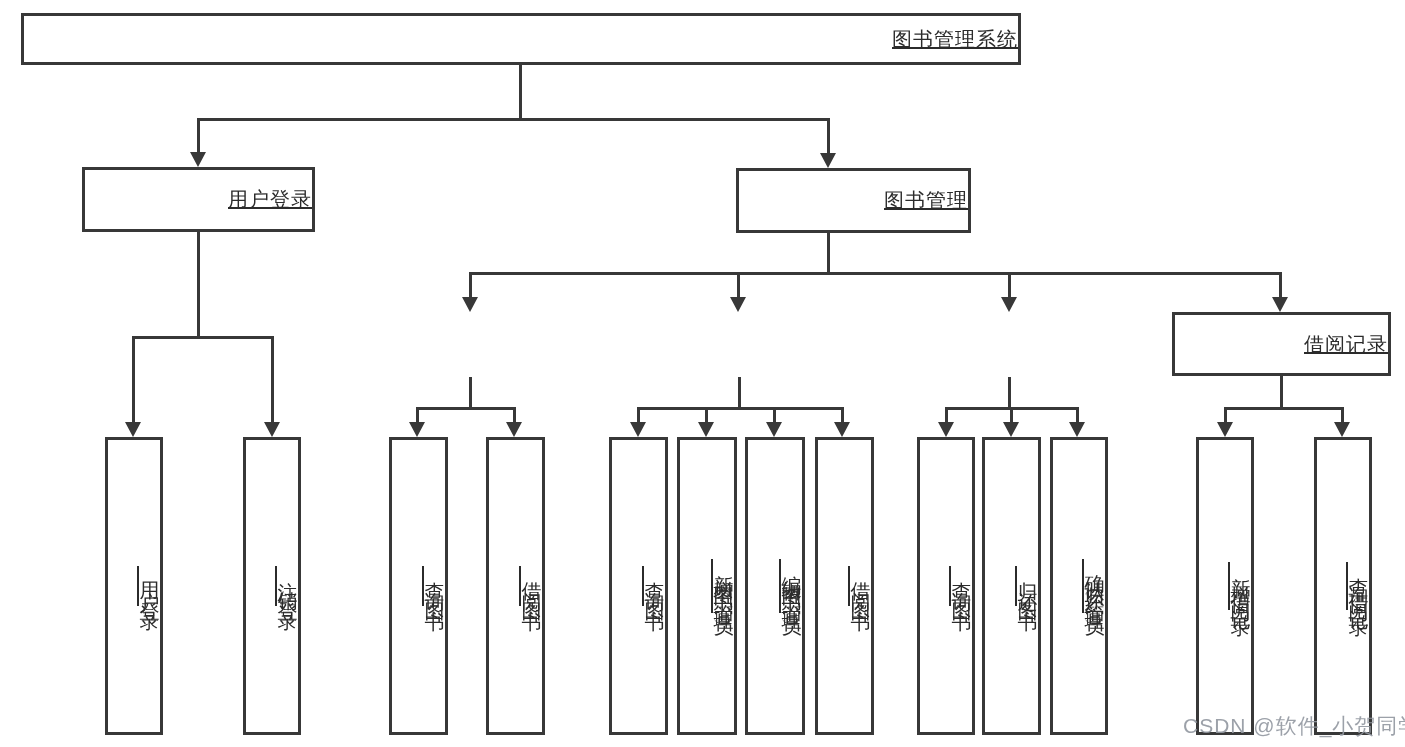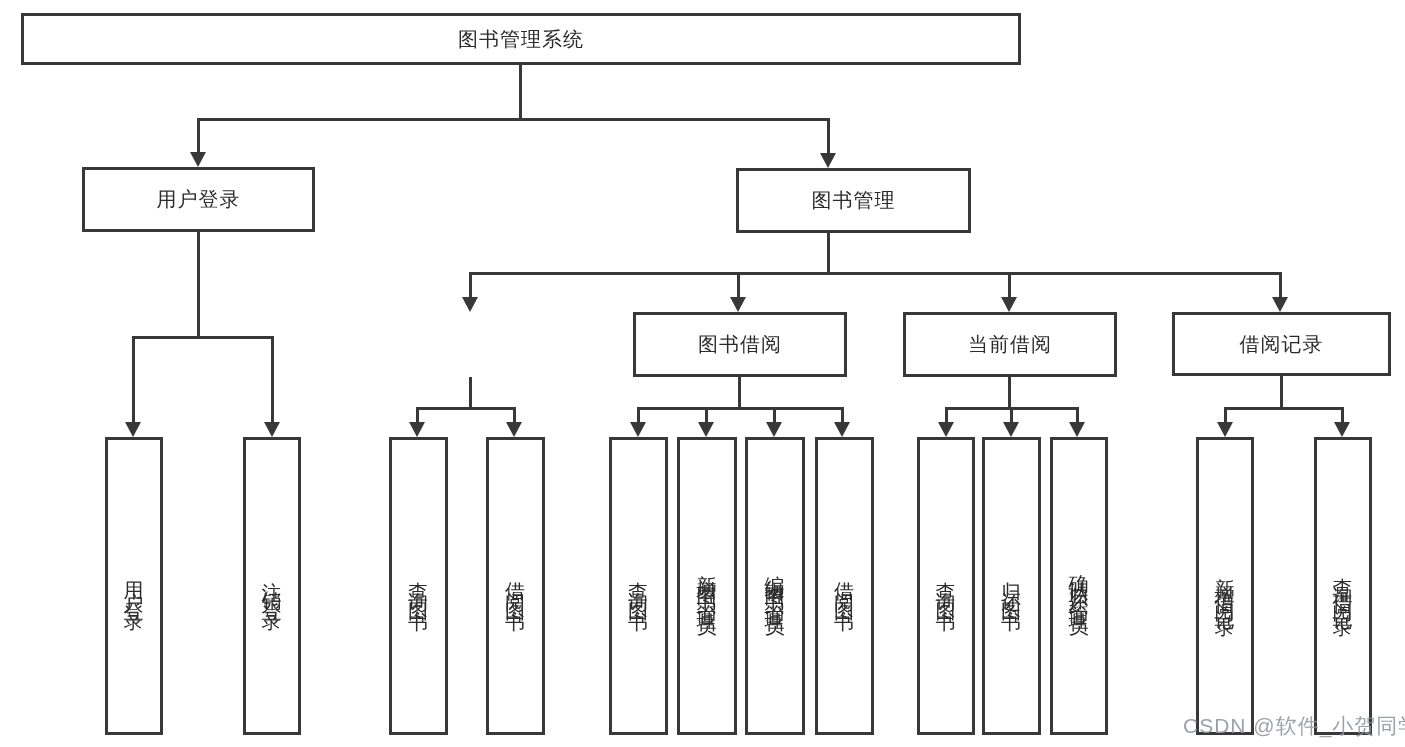--- a/index.html
+++ b/index.html
@@ -11,21 +11,22 @@
     font-family:"Liberation Sans", sans-serif;
     color:#2b2b2b;
   }
   .box{
     position:absolute;
     box-sizing:border-box;
     border:3px solid #383838;
     background:#ffffff;
     display:flex;
     align-items:center;
-    justify-content:center;
+    justify-content:flex-end;
+    text-decoration:underline;
   }
   .hlabel{
     font-size:20px;
     letter-spacing:1px;
     color:#2b2b2b;
     white-space:nowrap;
   }
   .vbox .vlabel{
     writing-mode:vertical-rl;
     text-orientation:mixed;
@@ -64,27 +65,21 @@
 
   <div class="box" style="left:82px;top:167px;width:233px;height:65px;">
     <span class="hlabel">用户登录</span>
   </div>
 
   <div class="box" style="left:736px;top:168px;width:235px;height:65px;">
     <span class="hlabel">图书管理</span>
   </div>
 
 
-  <div class="box" style="left:633px;top:312px;width:214px;height:65px;">
-    <span class="hlabel">图书借阅</span>
-  </div>
 
-  <div class="box" style="left:903px;top:312px;width:214px;height:65px;">
-    <span class="hlabel">当前借阅</span>
-  </div>
 
   <div class="box" style="left:1172px;top:312px;width:219px;height:64px;">
     <span class="hlabel">借阅记录</span>
   </div>
 
   <div class="box vbox" style="left:105px;top:437px;width:58px;height:298px;">
     <span class="vlabel">用户登录</span>
   </div>
   <div class="box vbox" style="left:243px;top:437px;width:58px;height:298px;">
     <span class="vlabel">注销登录</span>

